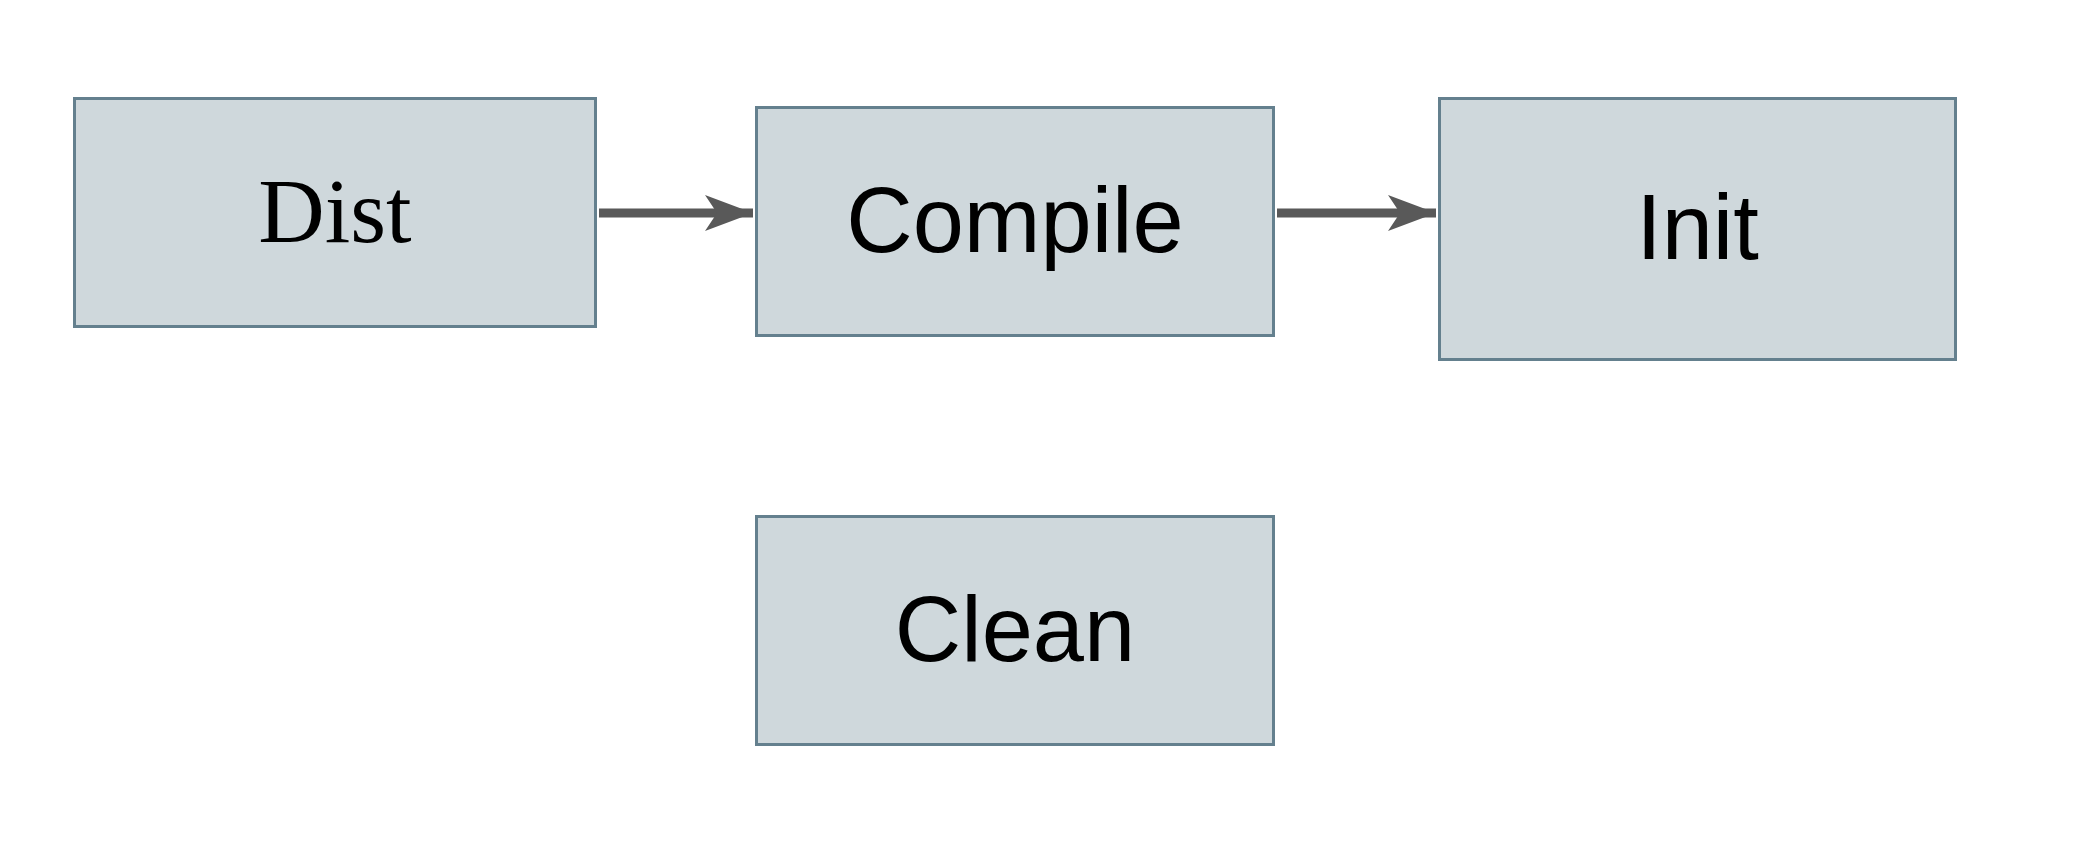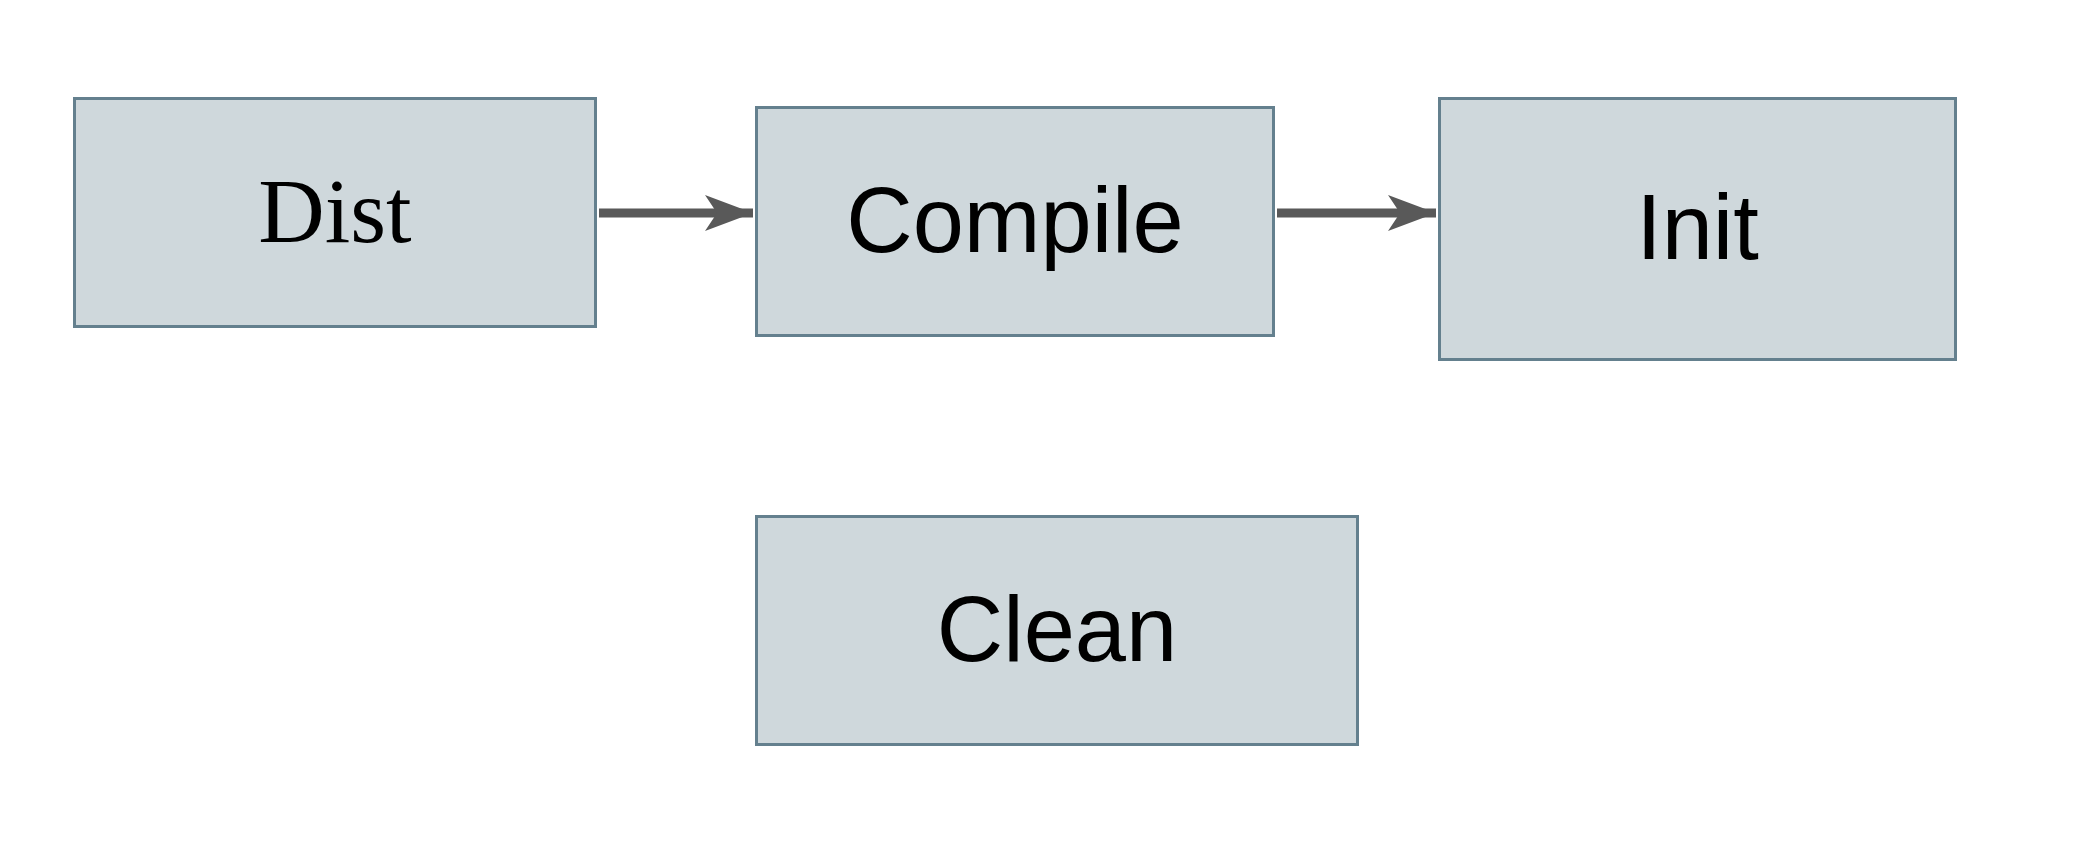--- a/index.html
+++ b/index.html
@@ -27,21 +27,21 @@
   .node-label {
     font-size: 92px;
     line-height: 1;
     color: var(--text-color, #000000);
     white-space: nowrap;
     transform: translateY(-2px);
   }
   #node-dist    { left: 73px;   top: 97px;  width: 524px; height: 231px; font-family: Liberation Serif, serif; }
   #node-compile { left: 755px;  top: 97px;  width: 520px; height: 231px; margin-top: 9px; }
   #node-init    { left: 1438px; top: 97px;  width: 519px; height: 264px; }
-  #node-clean   { left: 755px;  top: 515px; width: 604px; height: 231px; }
+  #node-clean   { left: 755px;  top: 515px; width: 520px; height: 231px; }
 
   #edges {
     position: absolute;
     left: 0; top: 0;
     width: 2078px;
     height: 848px;
     pointer-events: none;
   }
   #edges line {
     stroke: var(--arrow-color, #595959);

